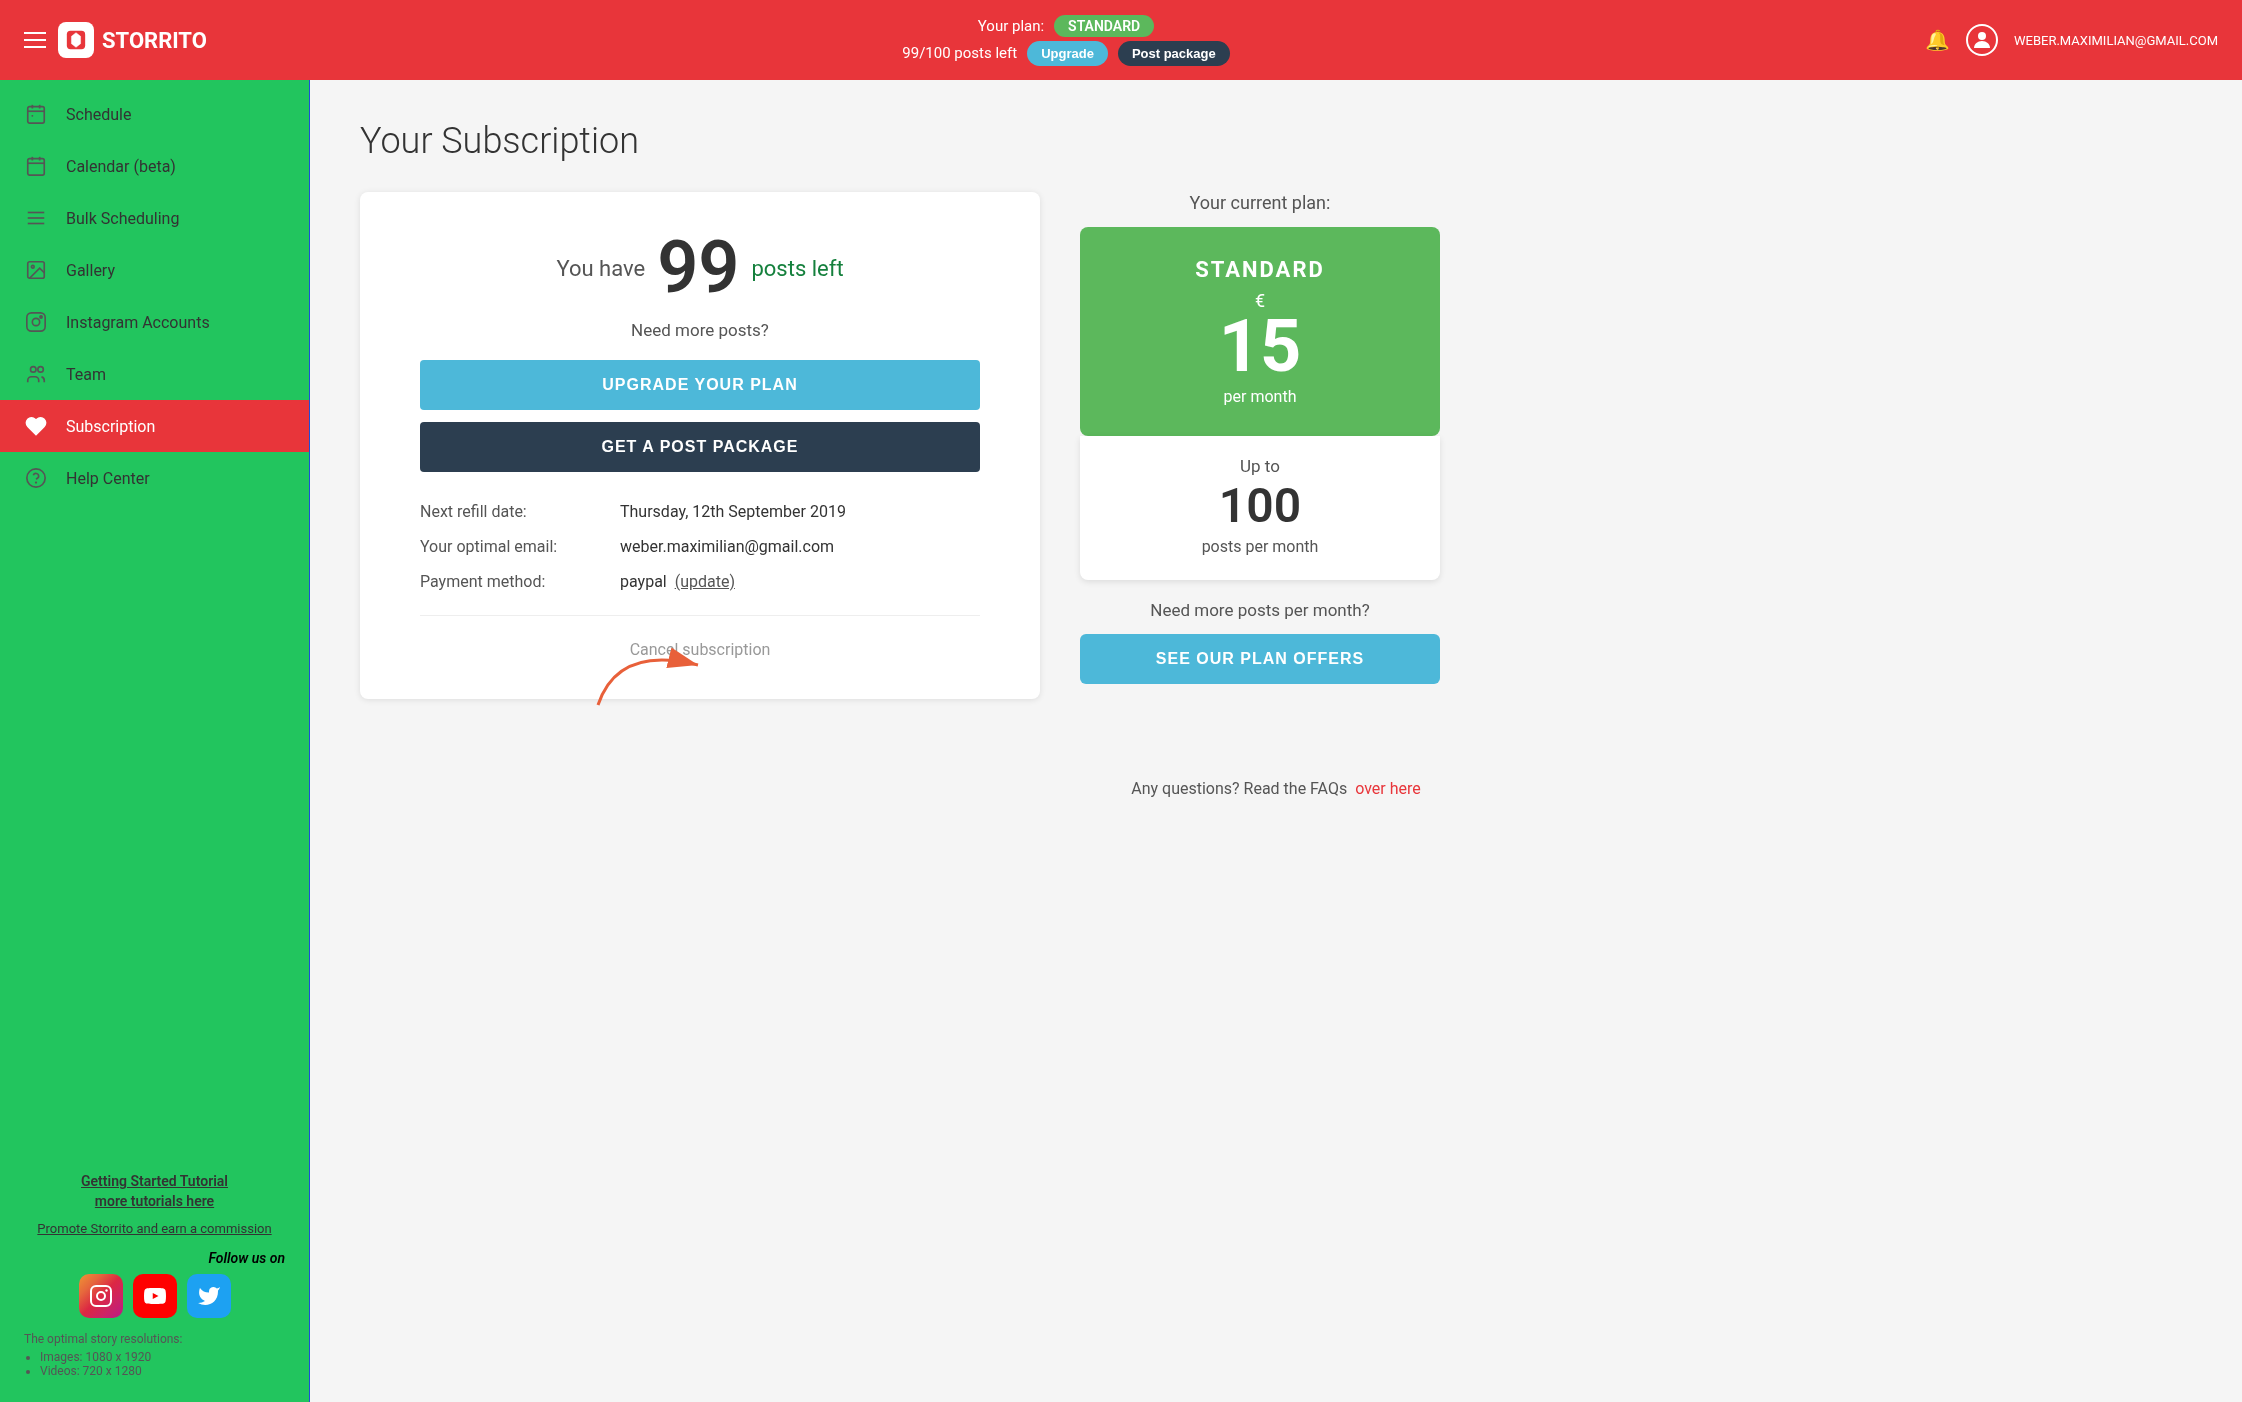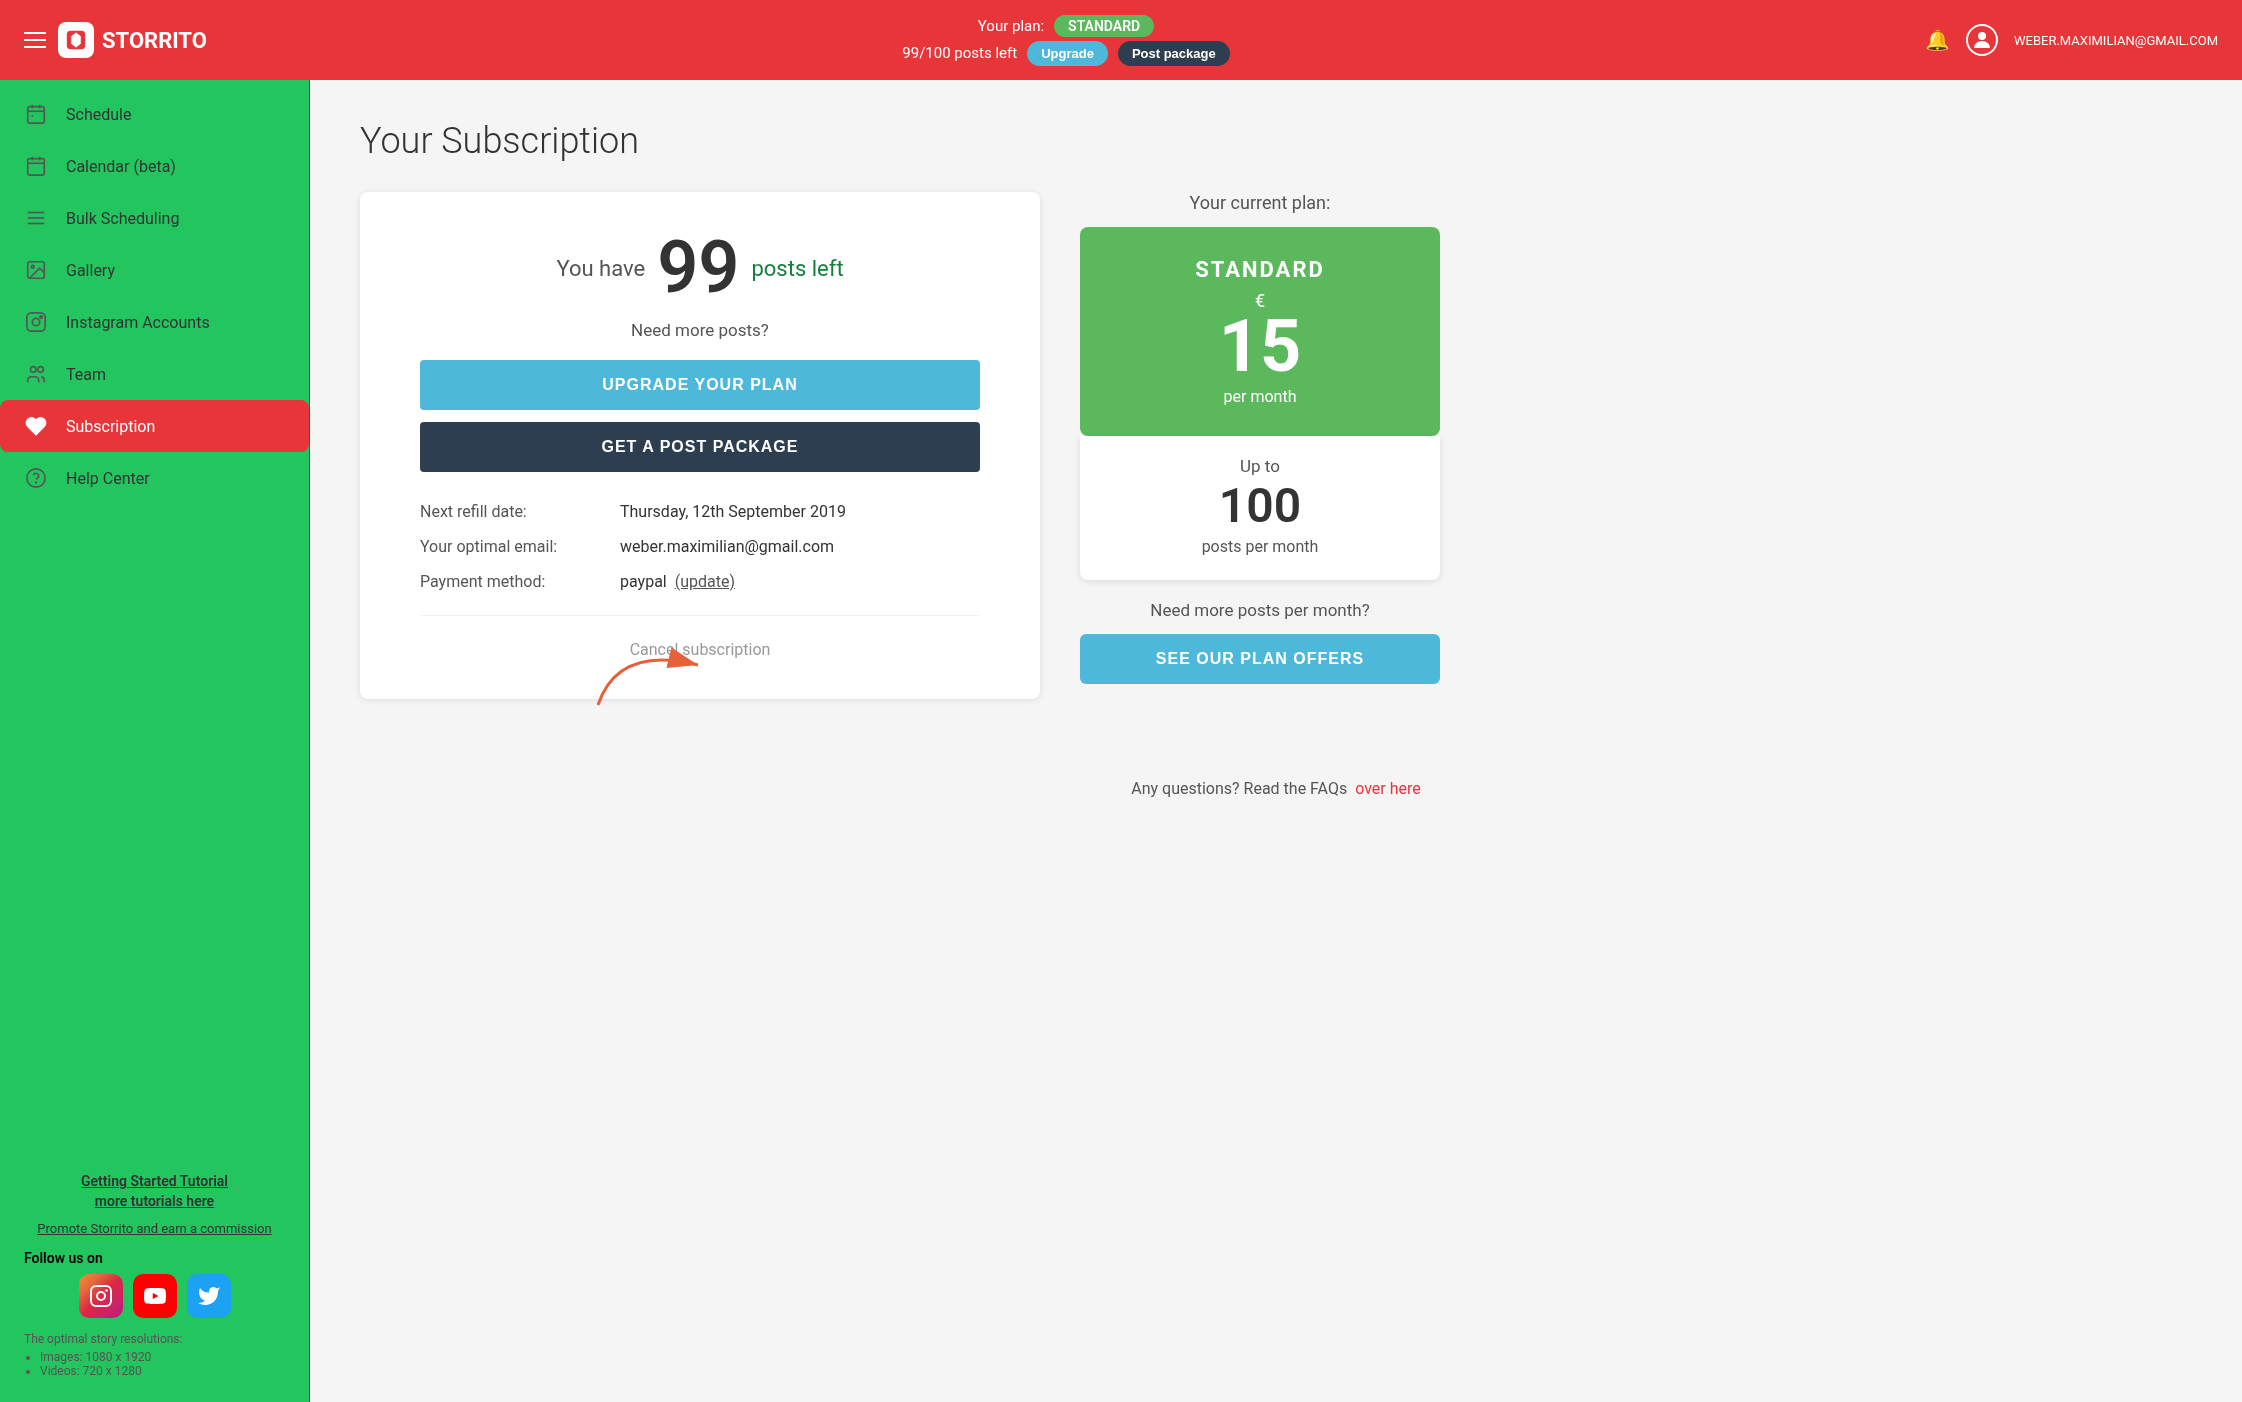--- a/index.html
+++ b/index.html
@@ -62,33 +62,33 @@
       width: 310px; background: #22c55e; min-height: calc(100vh - 80px);
       padding: 8px 0; flex-shrink: 0;
       border-right: 1px solid #1d4ed8;
       display: flex; flex-direction: column;
     }
     .nav-item {
       display: flex; align-items: center; gap: 18px;
       padding: 14px 24px; cursor: pointer; color: #333; font-size: 16px;
       transition: background 0.1s;
     }
-    .nav-item.active { background: #e8353a; color: white; border-radius: 8px; }
+    .nav-item.active { background: #e8353a; color: white; border-radius: 0; }
     .nav-item .nav-icon { width: 24px; height: 24px; display: flex; align-items: center; justify-content: center; flex-shrink: 0; }
     .nav-item .nav-icon svg { width: 22px; height: 22px; }
     .nav-item.active .nav-icon svg path,
     .nav-item.active .nav-icon svg rect,
     .nav-item.active .nav-icon svg circle { fill: white; stroke: white; }
 
     .sidebar-bottom { margin-top: auto; padding: 16px 24px; font-size: 13px; }
     .sidebar-tutorial { text-align: center; margin-bottom: 12px; }
     .sidebar-tutorial a { color: #333; text-decoration: underline; display: block; margin-bottom: 4px; font-weight: 600; font-size: 14px; }
     .sidebar-promote { text-align: center; margin-bottom: 14px; }
     .sidebar-promote a { color: #333; text-decoration: underline; font-size: 13px; }
-    .social-follow { text-align: left; margin-bottom: 14px; }
+    .social-follow { text-align: right; margin-bottom: 14px; font-style: italic; }
     .social-follow-label { font-size: 14px; font-weight: 600; margin-bottom: 8px; }
     .social-icons { display: flex; justify-content: center; gap: 10px; }
     .social-icon { width: 44px; height: 44px; border-radius: 10px; display: flex; align-items: center; justify-content: center; font-size: 22px; }
     .social-icon.instagram { background: linear-gradient(135deg, #f09433, #e6683c, #dc2743, #cc2366, #bc1888); }
     .social-icon.youtube { background: #ff0000; }
     .social-icon.twitter { background: #1da1f2; }
     .resolution-info { font-size: 12px; color: #555; }
     .resolution-info ul { list-style: disc; padding-left: 16px; margin-top: 4px; }
 
     

